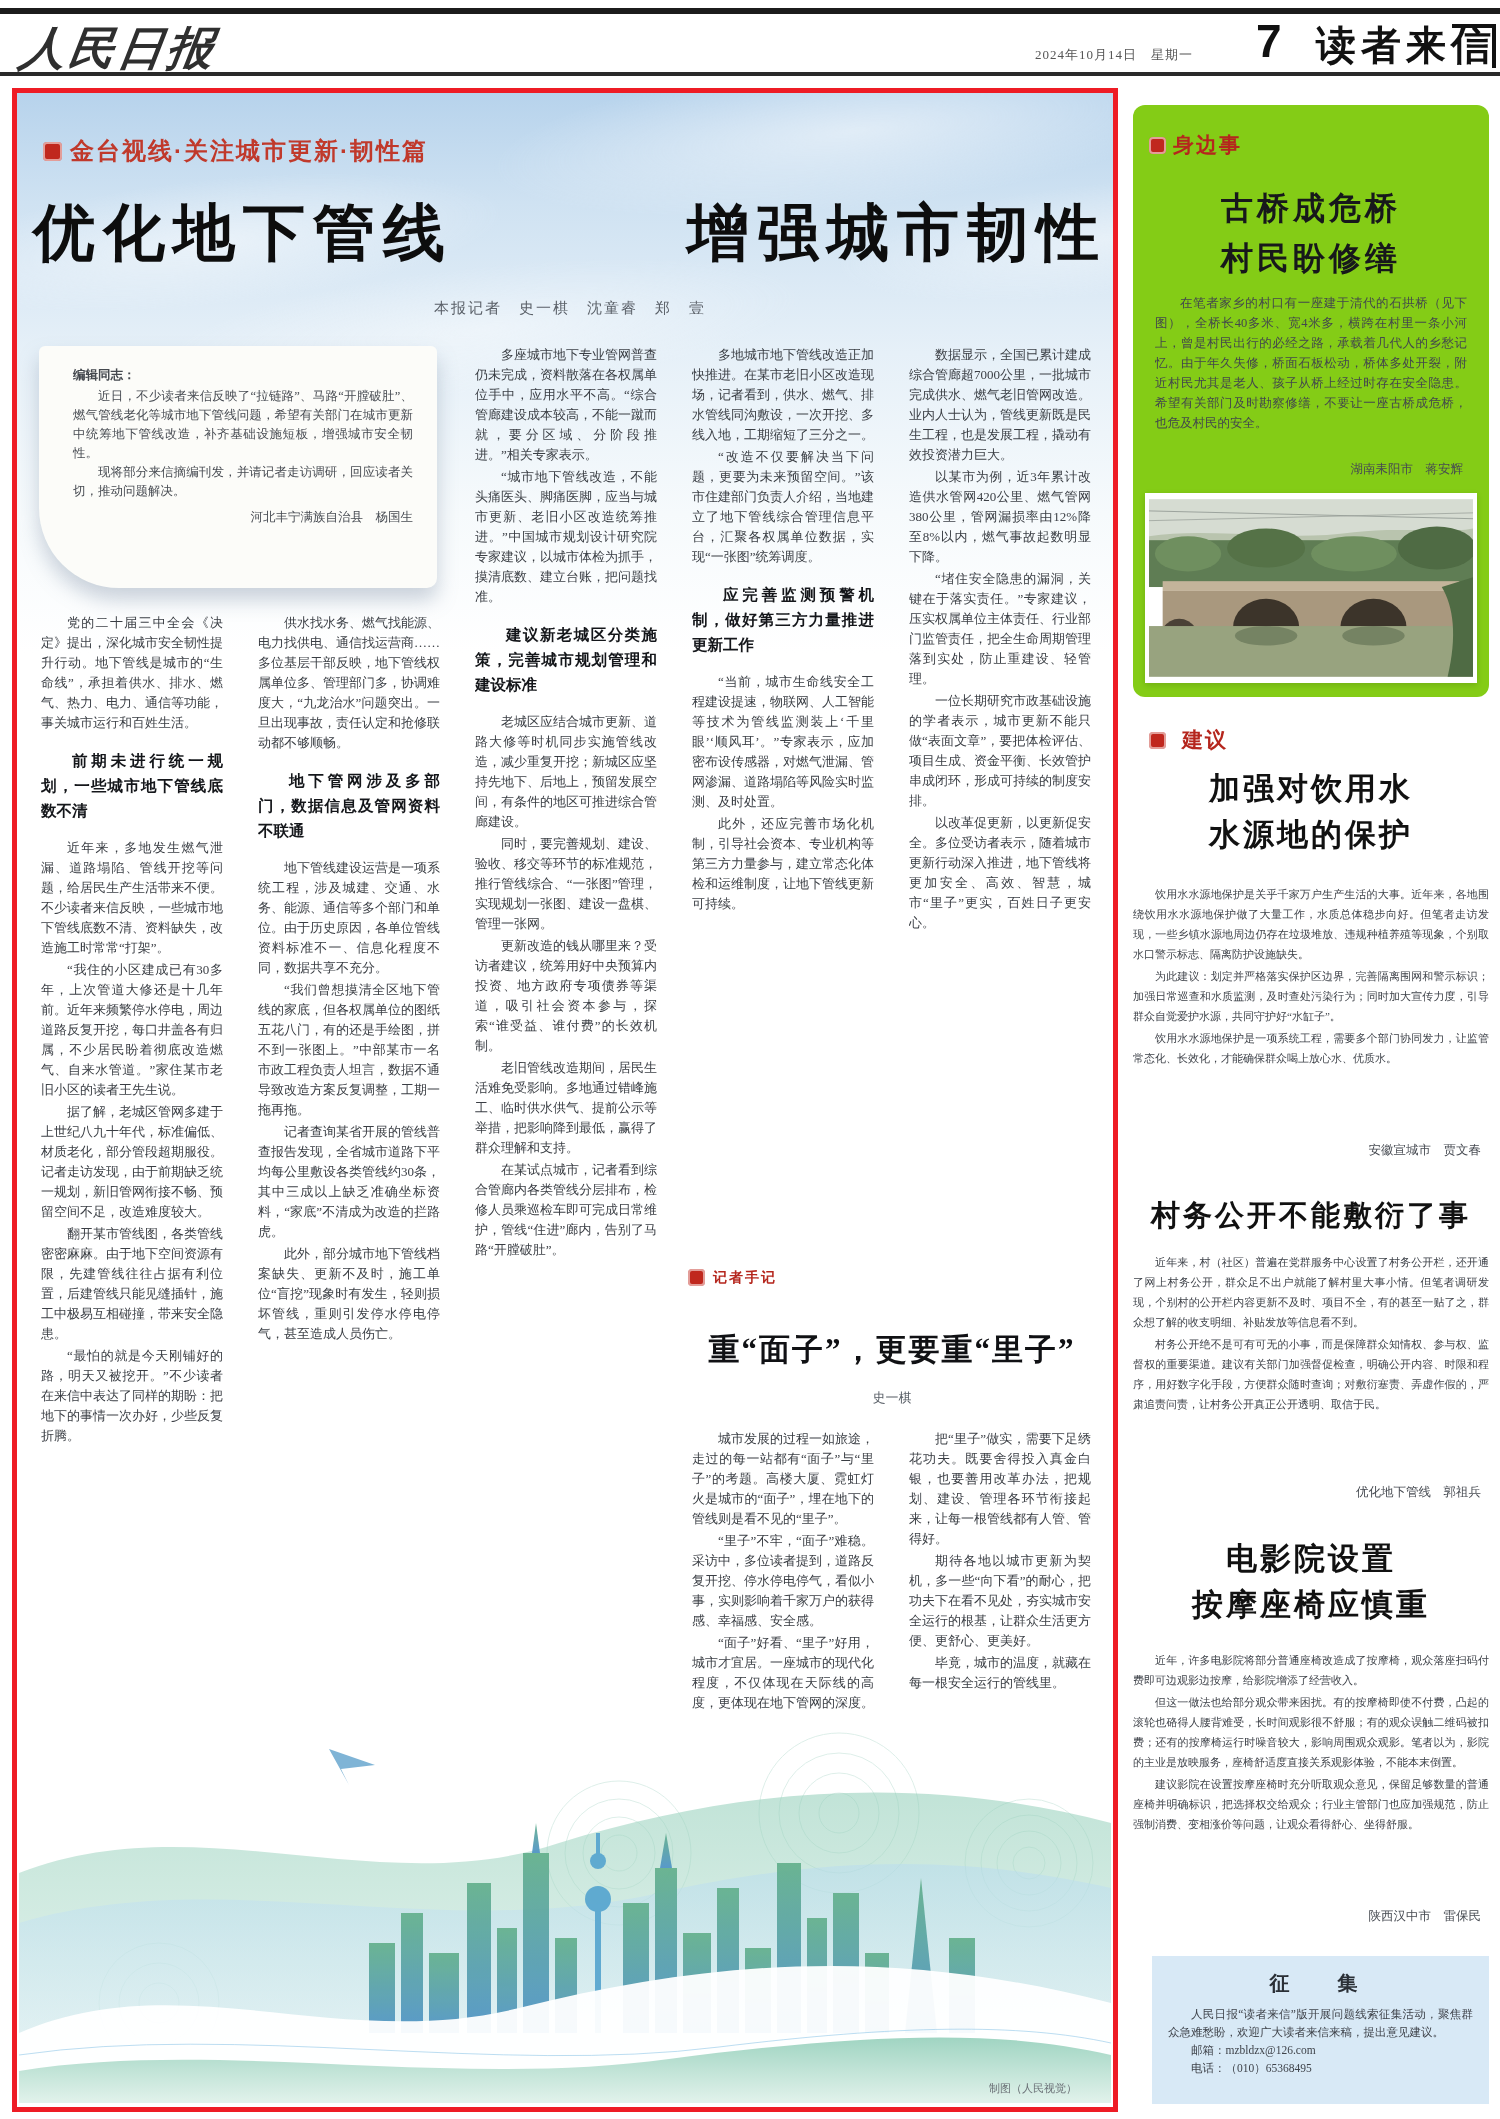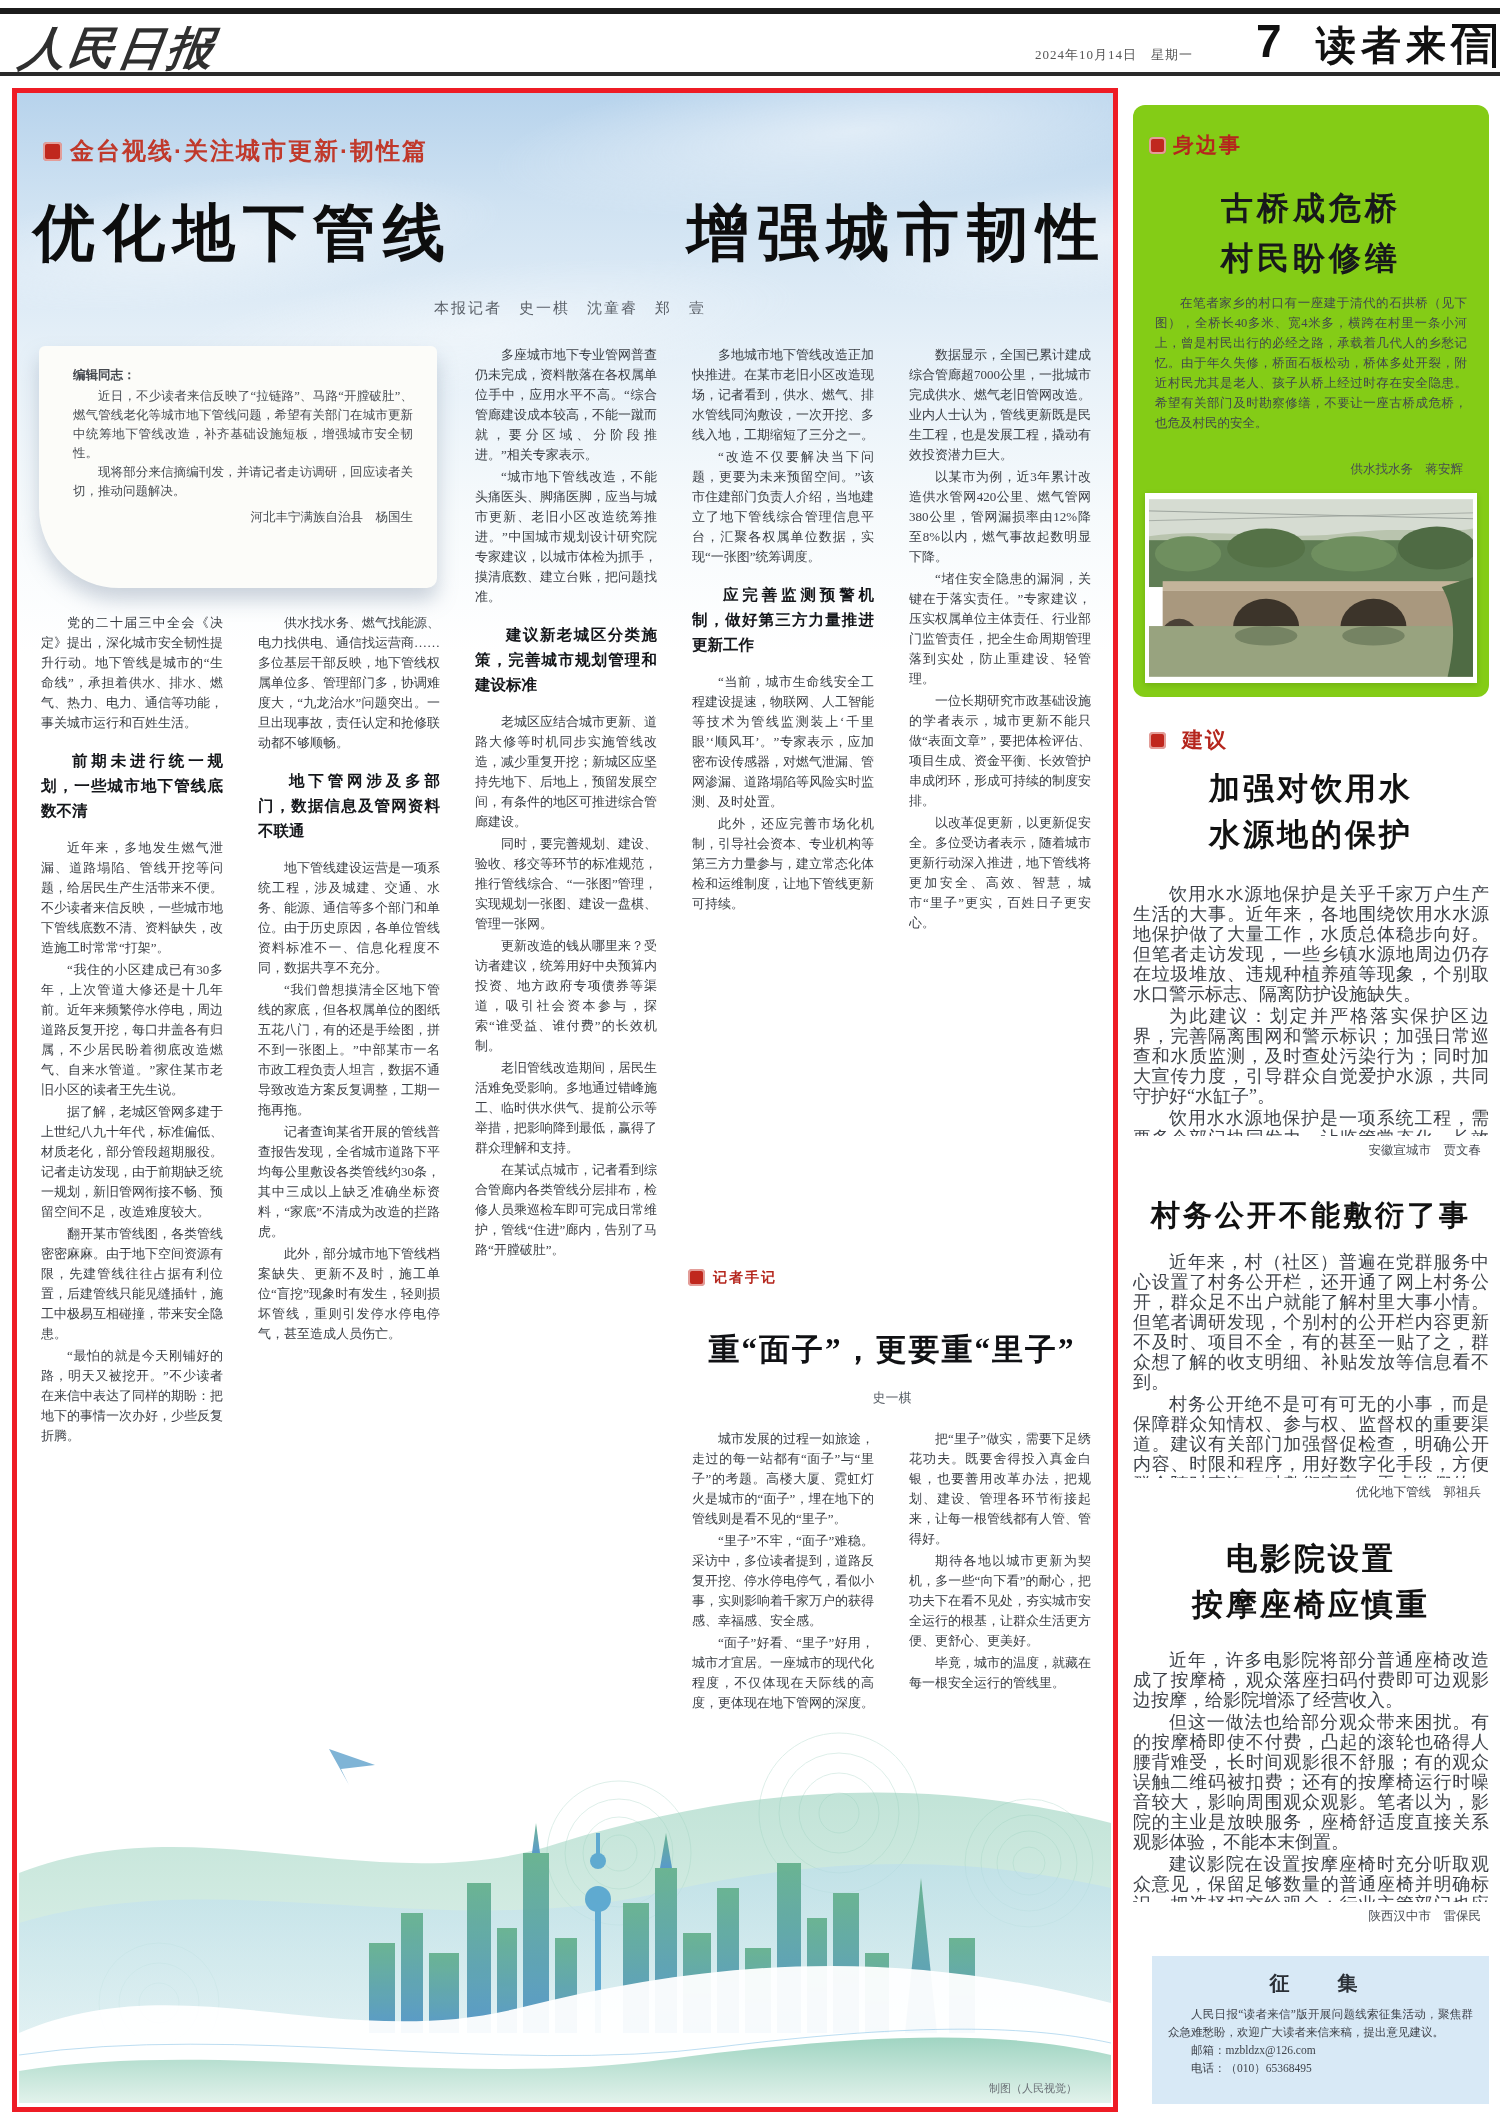--- a/index.html
+++ b/index.html
@@ -73,21 +73,21 @@
   .illustration{position:absolute;left:2px;bottom:4px;width:1092px;height:400px;}
   .main-caption{position:absolute;left:0;top:1988px;width:1060px;text-align:right;font-size:11px;color:#6a6f75;}
 
   
   .rail{position:absolute;left:1133px;top:0;width:356px;height:2119px;}
   .rail-label{position:absolute;font-size:21px;font-weight:900;color:#b5261d;letter-spacing:2px;
               font-family:"Liberation Sans","DejaVu Sans",sans-serif;display:flex;align-items:center;gap:7px;}
   .rail-headline{position:absolute;left:0;width:356px;text-align:center;font-weight:bold;color:#111;
                  letter-spacing:3px;font-size:31px;line-height:46px;}
   .rail-body{position:absolute;left:0;width:356px;overflow:hidden;}
-  .rail-body .body-p{font-size:18px;line-height:20px;color:#3f434a;}
+  .rail-body .body-p{font-size:11px;line-height:20px;color:#3f434a;}
   .rail-sign{position:absolute;left:0;width:348px;text-align:right;font-size:12.5px;color:#474b52;}
 
   .panel{position:absolute;left:0;top:105px;width:356px;height:592px;background:#84cc16;border-radius:12px;overflow:hidden;}
   .panel .rail-label{left:16px;top:26px;}
   .panel-headline{position:absolute;left:0;top:78px;width:356px;text-align:center;font-weight:bold;color:#17181b;
                   letter-spacing:4px;font-size:32px;line-height:50px;}
   .panel-body{position:absolute;left:22px;top:188px;width:312px;height:168px;overflow:hidden;}
   .panel-body .body-p{font-size:12.5px;line-height:20px;color:#43474d;}
   .panel-sign{position:absolute;left:0;top:356px;width:330px;text-align:right;font-size:12.5px;color:#474b52;}
   .photo{position:absolute;left:12px;top:388px;width:332px;height:190px;background:#fff;
@@ -273,21 +273,21 @@
         <span class="seal small" data-interactable="false"></span>
         <span data-interactable="false">身边事</span>
       </div>
       <div class="panel-headline" data-interactable="false">
         <div data-interactable="false">古桥成危桥</div>
         <div data-interactable="false">村民盼修缮</div>
       </div>
       <div class="panel-body" data-interactable="false">
           <p class="body-p" data-interactable="false">在笔者家乡的村口有一座建于清代的石拱桥（见下图），全桥长40多米、宽4米多，横跨在村里一条小河上，曾是村民出行的必经之路，承载着几代人的乡愁记忆。由于年久失修，桥面石板松动，桥体多处开裂，附近村民尤其是老人、孩子从桥上经过时存在安全隐患。希望有关部门及时勘察修缮，不要让一座古桥成危桥，也危及村民的安全。</p>
         </div>
-      <div class="panel-sign" data-interactable="false">供水找水务　蒋安辉</div>
+      <div class="panel-sign" data-interactable="false">湖南耒阳市　蒋安辉</div>
       <div class="photo" data-interactable="false">
         <svg viewBox="0 0 332 182" width="324" height="182" xmlns="http://www.w3.org/2000/svg" data-interactable="false">
           <rect x="0" y="0" width="332" height="50" fill="#d6dcd2"></rect>
           <path d="M0,38 C60,28 140,44 210,34 C260,28 300,36 332,30 L332,60 L0,60 Z" fill="#b9c4ae"></path>
           <line x1="0" y1="12" x2="332" y2="20" stroke="#9aa19b" stroke-width="1"></line>
           <line x1="0" y1="22" x2="332" y2="14" stroke="#9aa19b" stroke-width="0.8"></line>
           <rect x="0" y="42" width="332" height="48" fill="#5f7d54"></rect>
           <ellipse cx="40" cy="56" rx="34" ry="18" fill="#6f8f5f"></ellipse>
           <ellipse cx="120" cy="50" rx="40" ry="20" fill="#557247"></ellipse>
           <ellipse cx="210" cy="56" rx="44" ry="18" fill="#6f8f5f"></ellipse>

